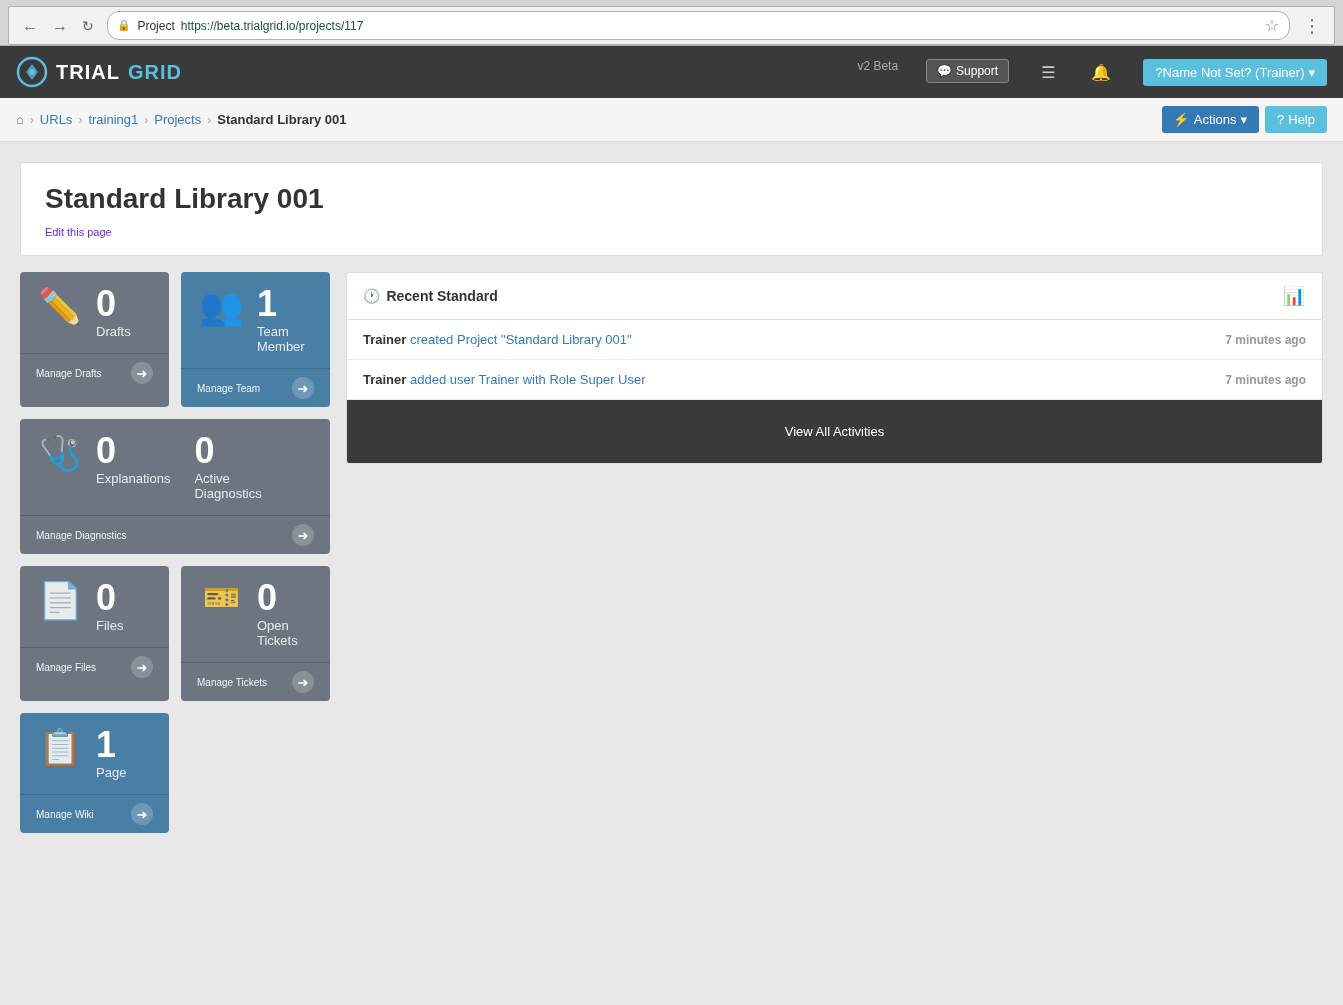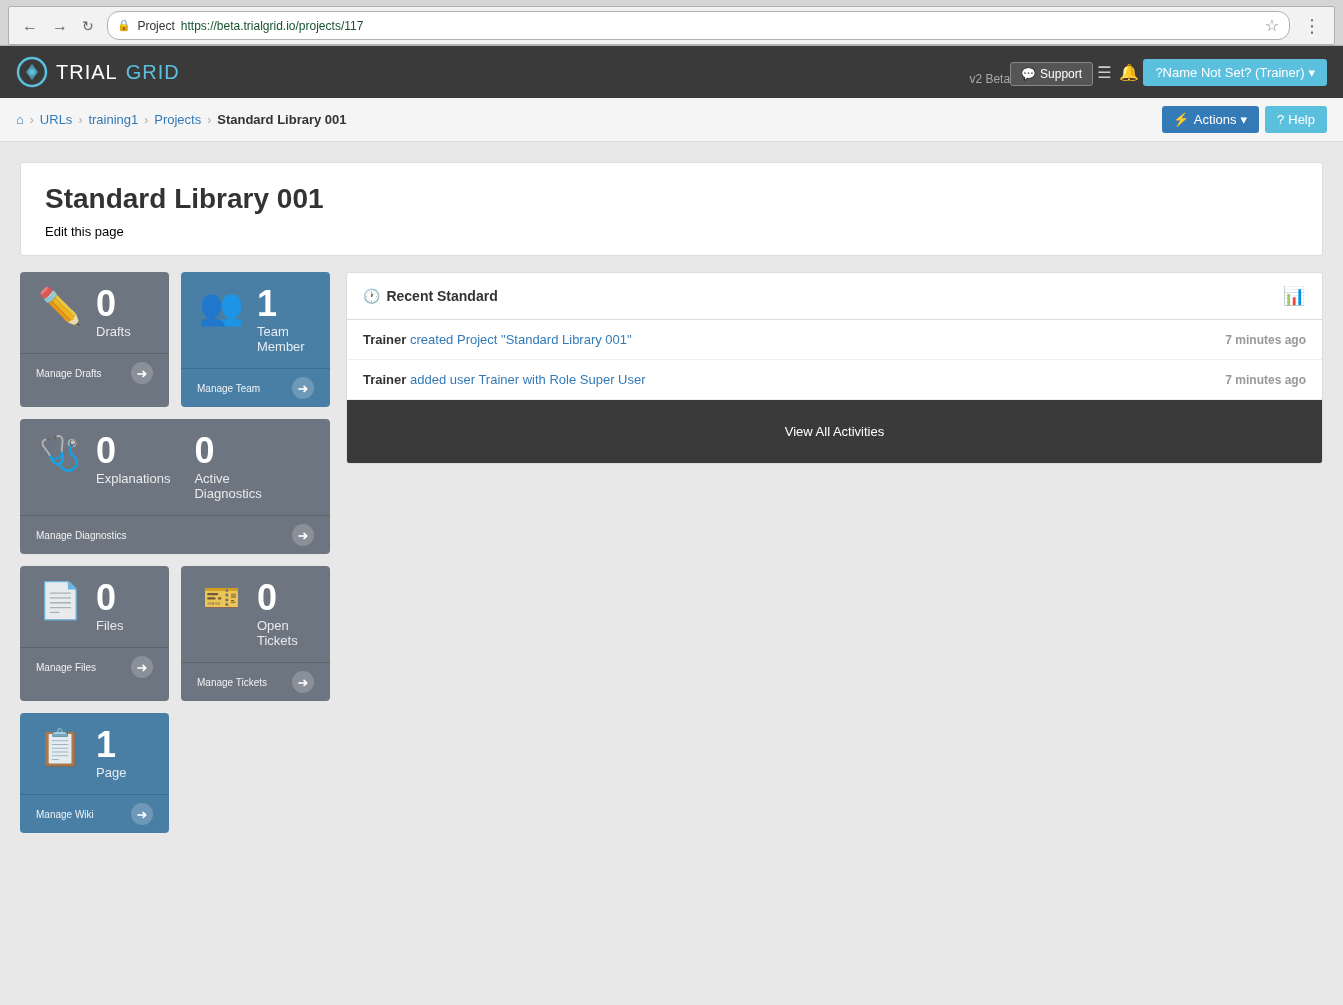--- a/index.html
+++ b/index.html
@@ -29,43 +29,43 @@
     .secure-icon { color: #0a0; font-size: 11px; }
     .url-text { color: #14532d; font-size: 12px; }
     .star-btn { color: #888; font-size: 16px; margin-left: auto; }
     .menu-btn { font-size: 18px; color: #666; cursor: pointer; padding: 2px 5px; }
 
     
     .app { background: #fff; min-height: 900px; }
 
     
     .top-nav { background: #3a3a3a; color: #fff; display: flex; align-items: center; padding: 0 16px; height: 52px; }
-    .logo { display: flex; align-items: center; gap: 8px; font-size: 20px; font-weight: normal; letter-spacing: 1px; }
+    .logo { display: flex; align-items: center; gap: 8px; font-size: 20px; font-weight: bold; letter-spacing: 1px; }
     .logo-icon { width: 32px; height: 32px; }
-    .nav-right { margin-left: auto; display: flex; align-items: flex-end; gap: 0; }
+    .nav-right { margin-left: auto; display: flex; align-items: flex-start; gap: 28px; }
     .beta-badge { font-size: 12px; color: #aaa; }
     .support-btn { background: #555; border: 1px solid #888; color: #fff; padding: 4px 10px; border-radius: 3px; font-size: 12px; cursor: pointer; display: flex; align-items: center; gap: 4px; }
     .icon-btn { background: none; border: none; color: #ccc; font-size: 16px; cursor: pointer; padding: 4px; }
     .user-dropdown { background: #5bc0de; border: none; color: #fff; padding: 6px 12px; border-radius: 3px; font-size: 13px; cursor: pointer; display: flex; align-items: center; gap: 4px; }
 
     
     .breadcrumb-bar { background: #f5f5f5; border-bottom: 1px solid #ddd; padding: 8px 16px; display: flex; align-items: center; justify-content: space-between; }
     .breadcrumb { display: flex; align-items: center; gap: 6px; font-size: 13px; }
     .breadcrumb a, .breadcrumb-link { color: #337ab7; text-decoration: none; cursor: pointer; }
     .breadcrumb-sep { color: #aaa; font-size: 12px; }
     .breadcrumb-current { font-weight: bold; color: #333; }
     .breadcrumb-actions { display: flex; gap: 6px; }
     .actions-btn { background: #337ab7; color: #fff; border: none; padding: 6px 12px; border-radius: 3px; font-size: 13px; cursor: pointer; display: flex; align-items: center; gap: 4px; }
     .help-btn { background: #5bc0de; color: #fff; border: none; padding: 6px 12px; border-radius: 3px; font-size: 13px; cursor: pointer; display: flex; align-items: center; gap: 4px; }
 
     
     .main-content { padding: 20px; background: #e8e8e8; min-height: 820px; }
     .page-header { background: #fff; border: 1px solid #ddd; border-radius: 3px; padding: 20px 24px 16px; margin-bottom: 16px; }
     .page-title { font-size: 28px; font-weight: bold; color: #333; margin-bottom: 8px; }
-    .edit-link { color: #000000; font-size: 13px; text-decoration: none; cursor: pointer; }
+    .edit-link { color: #6d28d9; font-size: 11px; text-decoration: none; cursor: pointer; }
 
     
     .dashboard { display: flex; gap: 16px; }
     .cards-column { display: flex; flex-direction: column; gap: 12px; width: 310px; flex-shrink: 0; }
 
     
     .card { border-radius: 4px; overflow: hidden; cursor: pointer; }
     .card-dark { background: #6d7580; color: #fff; }
     .card-blue { background: #4a7fa5; color: #fff; }
     .card-inner { padding: 14px 16px; display: flex; align-items: flex-start; gap: 10px; }

